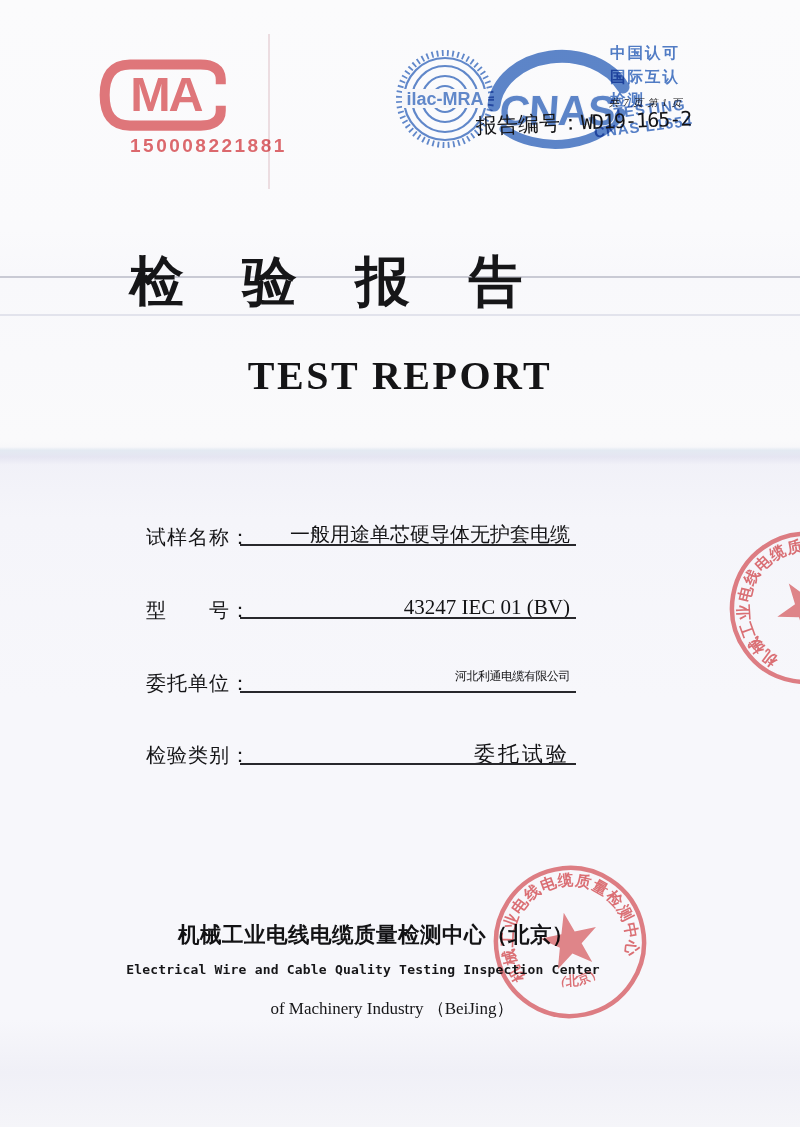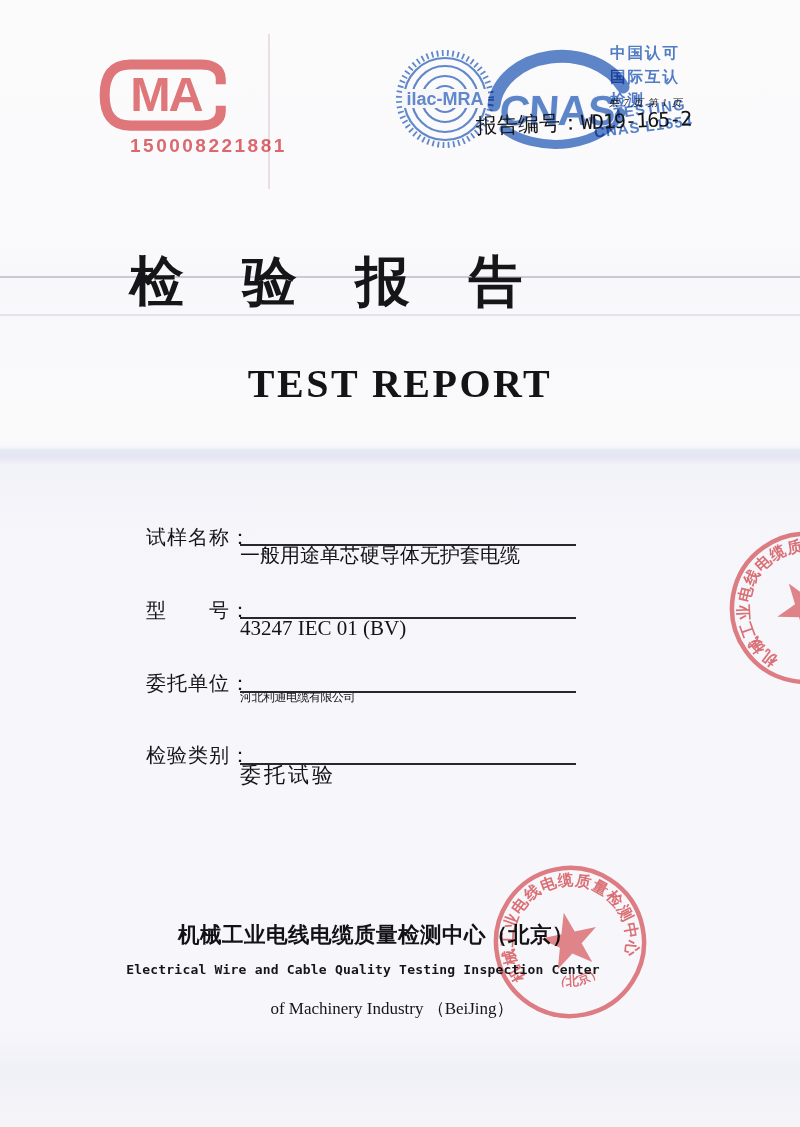--- a/index.html
+++ b/index.html
@@ -41,26 +41,26 @@
   .testing .l2{margin-left:-8px;}
   .testing .l1{margin-left:14px;}
   
   .page-info{left:609px;top:96px;font-size:10px;letter-spacing:1px;color:#18181a;white-space:nowrap;font-style:italic;}
   .report-no{left:476px;top:112px;font-size:21px;color:#131315;white-space:nowrap;
     transform:rotate(-2deg);transform-origin:left center;}
   .report-no .val{font-family:"DejaVu Sans Mono",monospace;font-size:20px;letter-spacing:-1px;}
   
   .title-cn{left:0;top:246px;width:652px;text-align:center;font-weight:bold;
     font-size:54px;letter-spacing:59px;text-indent:59px;color:#161618;white-space:nowrap;}
-  .title-en{left:0;top:360px;width:800px;text-align:center;font-weight:bold;
+  .title-en{left:0;top:352px;width:800px;text-align:center;font-weight:bold;
     font-size:40px;letter-spacing:2.5px;color:#141416;}
   
   .flabel{left:146px;font-size:20px;letter-spacing:1px;color:#151517;white-space:pre;font-family:Liberation Serif, serif;}
   .fline{left:240px;width:336px;border-bottom:2px solid #28282c;}
-  .fvalue{left:240px;width:336px;text-align:left;color:#131315;white-space:nowrap;margin-top:21px;}
+  .fvalue{left:234px;width:336px;text-align:right;color:#131315;white-space:nowrap;}
   .v-cjk{font-size:20px;}
   .v-type{font-size:21px;font-family:"Liberation Serif",serif;}
   .v-org{font-size:12px;letter-spacing:-0.5px;}
   .v-cat{font-size:21px;letter-spacing:3px;}
   
   .org-cn{left:0;top:920px;width:752px;text-align:center;
     font-family:"Liberation Sans",sans-serif;font-weight:bold;font-size:21.5px;
     letter-spacing:.5px;color:#131315;}
   .org-en1{left:-37px;top:962px;width:800px;text-align:center;
     font-family:"DejaVu Sans Mono",monospace;font-weight:bold;font-size:13px;

